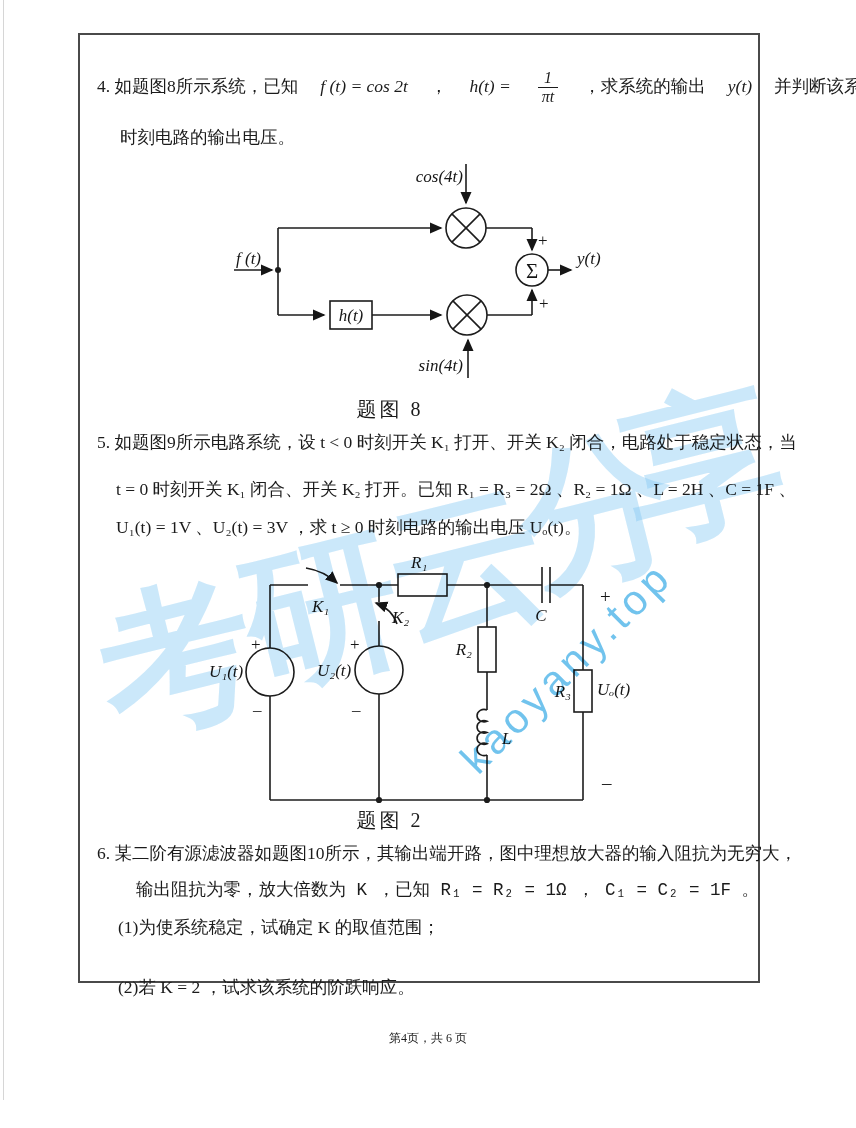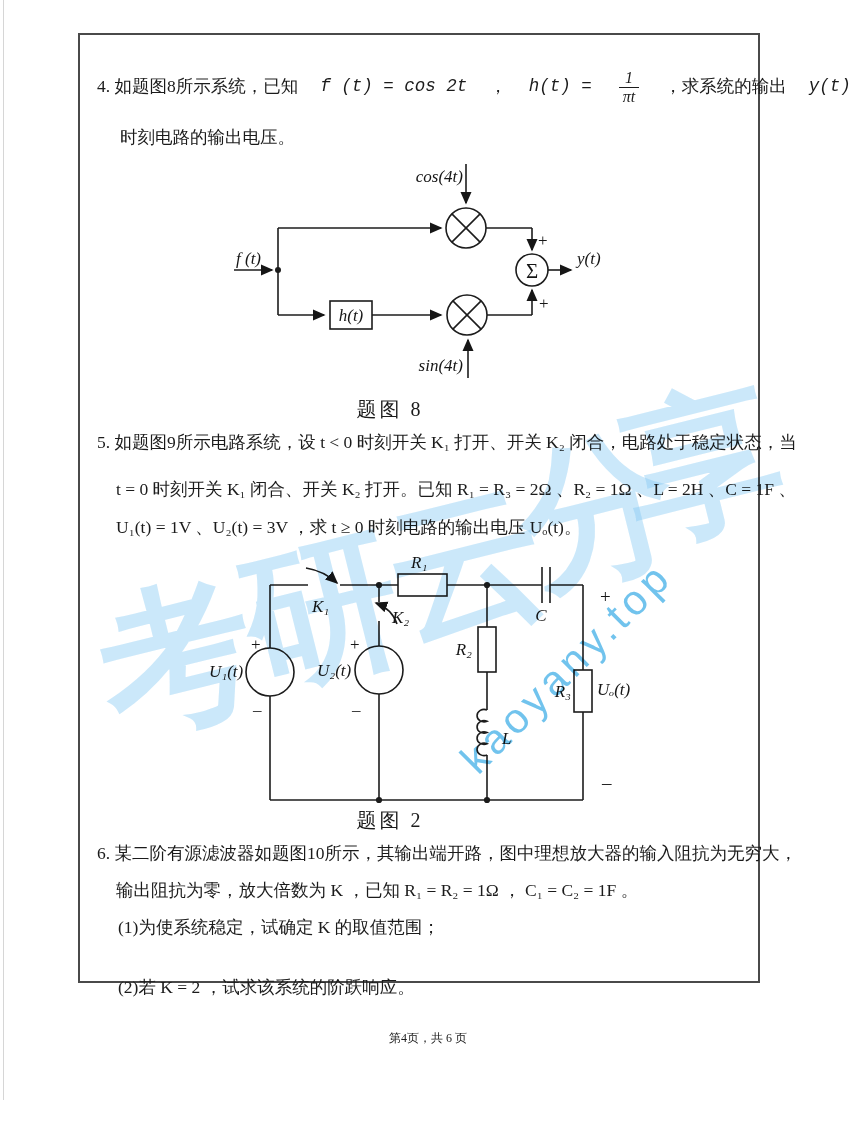--- a/index.html
+++ b/index.html
@@ -4,21 +4,21 @@
 <style>
   * { box-sizing: border-box; }
   html,body { margin:0; padding:0; }
   body {
     width:856px; height:1128px; position:relative; background:#ffffff;
     font-family:"Liberation Serif", serif; color:#1b1b1b; overflow:hidden;
   }
   .scan-edge { position:absolute; left:3px; top:0; width:1px; height:1100px; background:rgba(70,70,70,.22); }
   .page-border { position:absolute; left:78px; top:33px; width:682px; height:950px; border:2px solid #4a4a4a; }
   .t { position:absolute; font-size:17.5px; white-space:nowrap; line-height:1.25; }
-  .mi { font-style:italic; margin:15px 2px;font-family:Liberation Mono, monospace; }
+  .mi { font-style:italic; margin:15px 2px; }
   .p4l1 { display:flex; align-items:center; height:54px;gap:20px; }
   .frac { display:inline-flex; flex-direction:column; align-items:center; font-style:italic; font-size:16px; line-height:1.12; margin:0 5px; }
   .frac .den { border-top:1.4px solid #1b1b1b; padding:0 4px; }
   .caption { position:absolute; font-size:20px; letter-spacing:3px; text-align:center; width:130px; }
   .footer { position:absolute; left:0; width:856px; top:1030px; text-align:center; font-size:12px; }
   svg { position:absolute; overflow:visible; }
   svg text { font-family:"Liberation Serif", serif; font-size:17px; font-style:italic; fill:#161616; }
   svg .upright { font-style:normal; }
   .wm-layer { position:absolute; left:0; top:0; width:856px; height:1128px; pointer-events:none; mix-blend-mode:multiply; z-index:6; }
   .wm-char { position:absolute; font-size:155px; font-weight:bold; color:rgba(130,200,243,.42); transform:rotate(-14deg); font-family:"Liberation Serif", serif; }
@@ -150,21 +150,21 @@
     <text x="371" y="142" text-anchor="end">R₃</text>
     <text x="341" y="66" text-anchor="middle">C</text>
     <text x="302" y="189">L</text>
     <text x="397" y="140">Uₒ(t)</text>
     <text x="400" y="48" class="upright" style="font-size:19px;">+</text>
     <text x="402" y="234" class="upright" style="font-size:19px;">–</text>
   </svg>
   <div class="caption" style="left:325px; top:807px;">题图  2</div>
 
   <div class="t" style="left:97px; top:843px;">6. 某二阶有源滤波器如题图10所示，其输出端开路，图中理想放大器的输入阻抗为无穷大，</div>
-  <div class="t" style="left:116px; top:880px;">输出阻抗为零，放大倍数为 K ，已知 R₁ = R₂ = 1Ω ， C₁ = C₂ = 1F 。</div>
+  <div class="t" style="left:136px; top:880px;font-family:Liberation Mono, monospace;">输出阻抗为零，放大倍数为 K ，已知 R₁ = R₂ = 1Ω ， C₁ = C₂ = 1F 。</div>
   <div class="t" style="left:118px; top:917px;">(1)为使系统稳定，试确定 K 的取值范围；</div>
   <div class="t" style="left:118px; top:977px;">(2)若 K = 2 ，试求该系统的阶跃响应。</div>
 
   <div class="footer">第4页，共 6 页</div>
 
   <div class="wm-layer">
     <span class="wm-char" style="left:100px; top:555px;">考</span>
     <span class="wm-char" style="left:245px; top:508px;">研</span>
     <span class="wm-char" style="left:390px; top:460px;">云</span>
     <span class="wm-char" style="left:520px; top:408px;">分</span>

